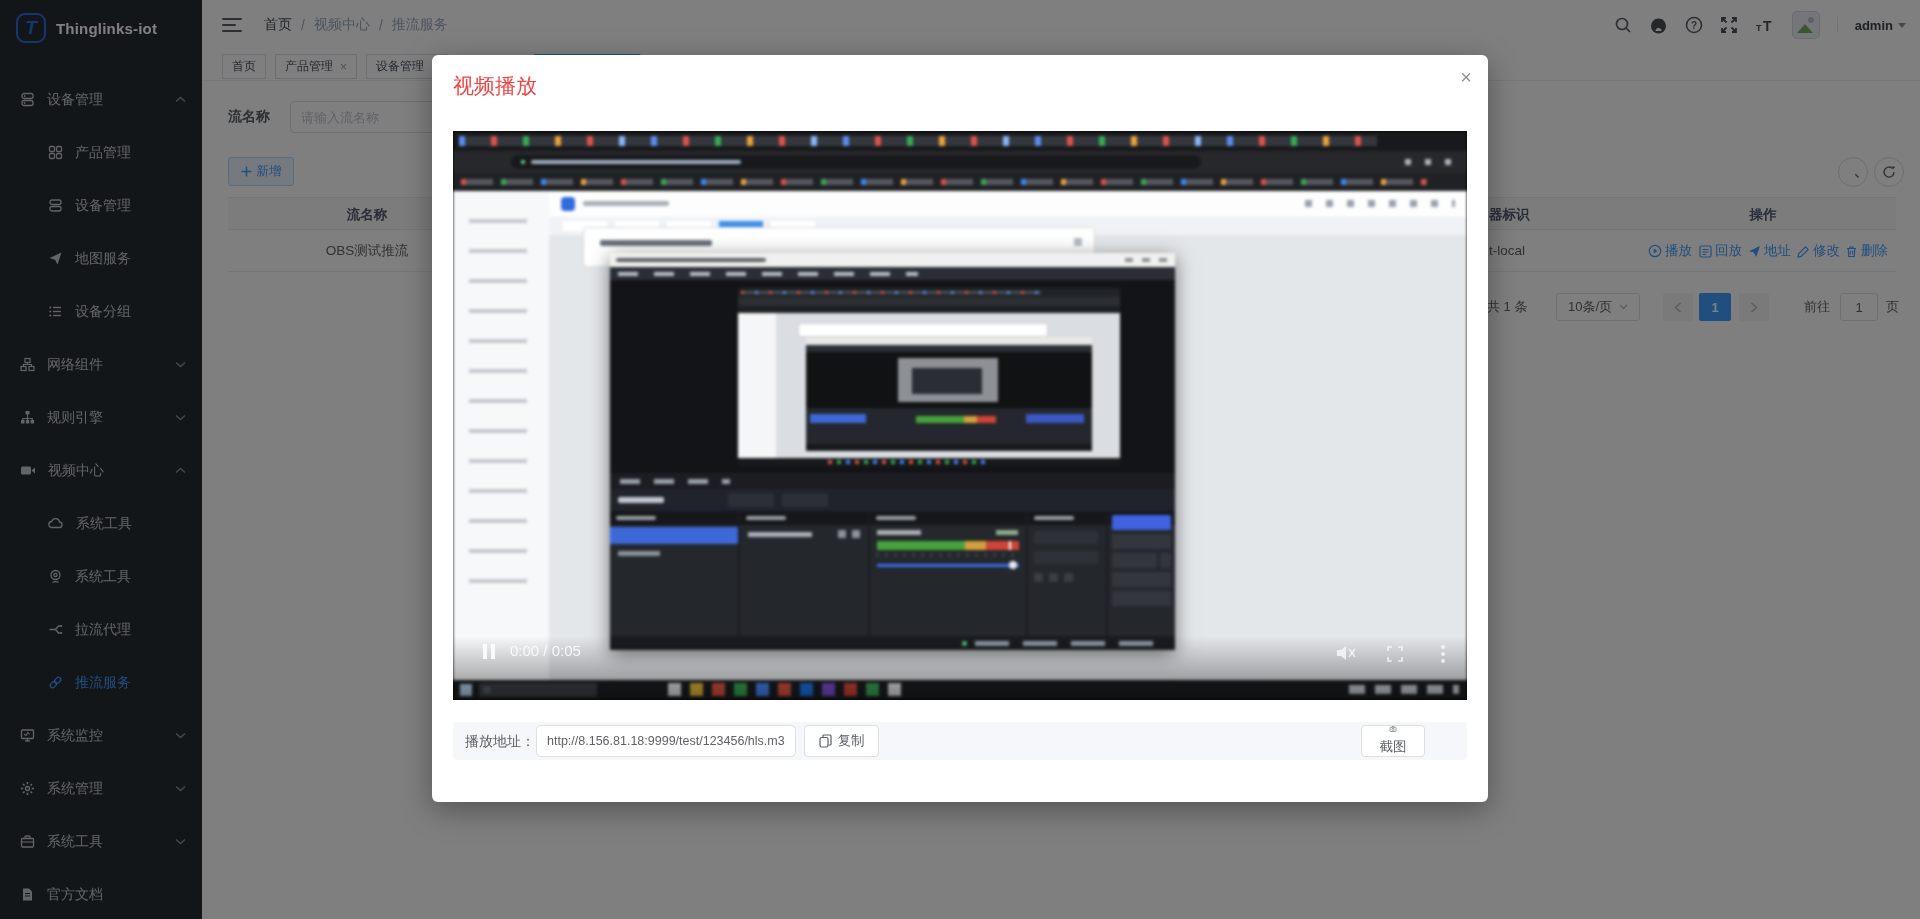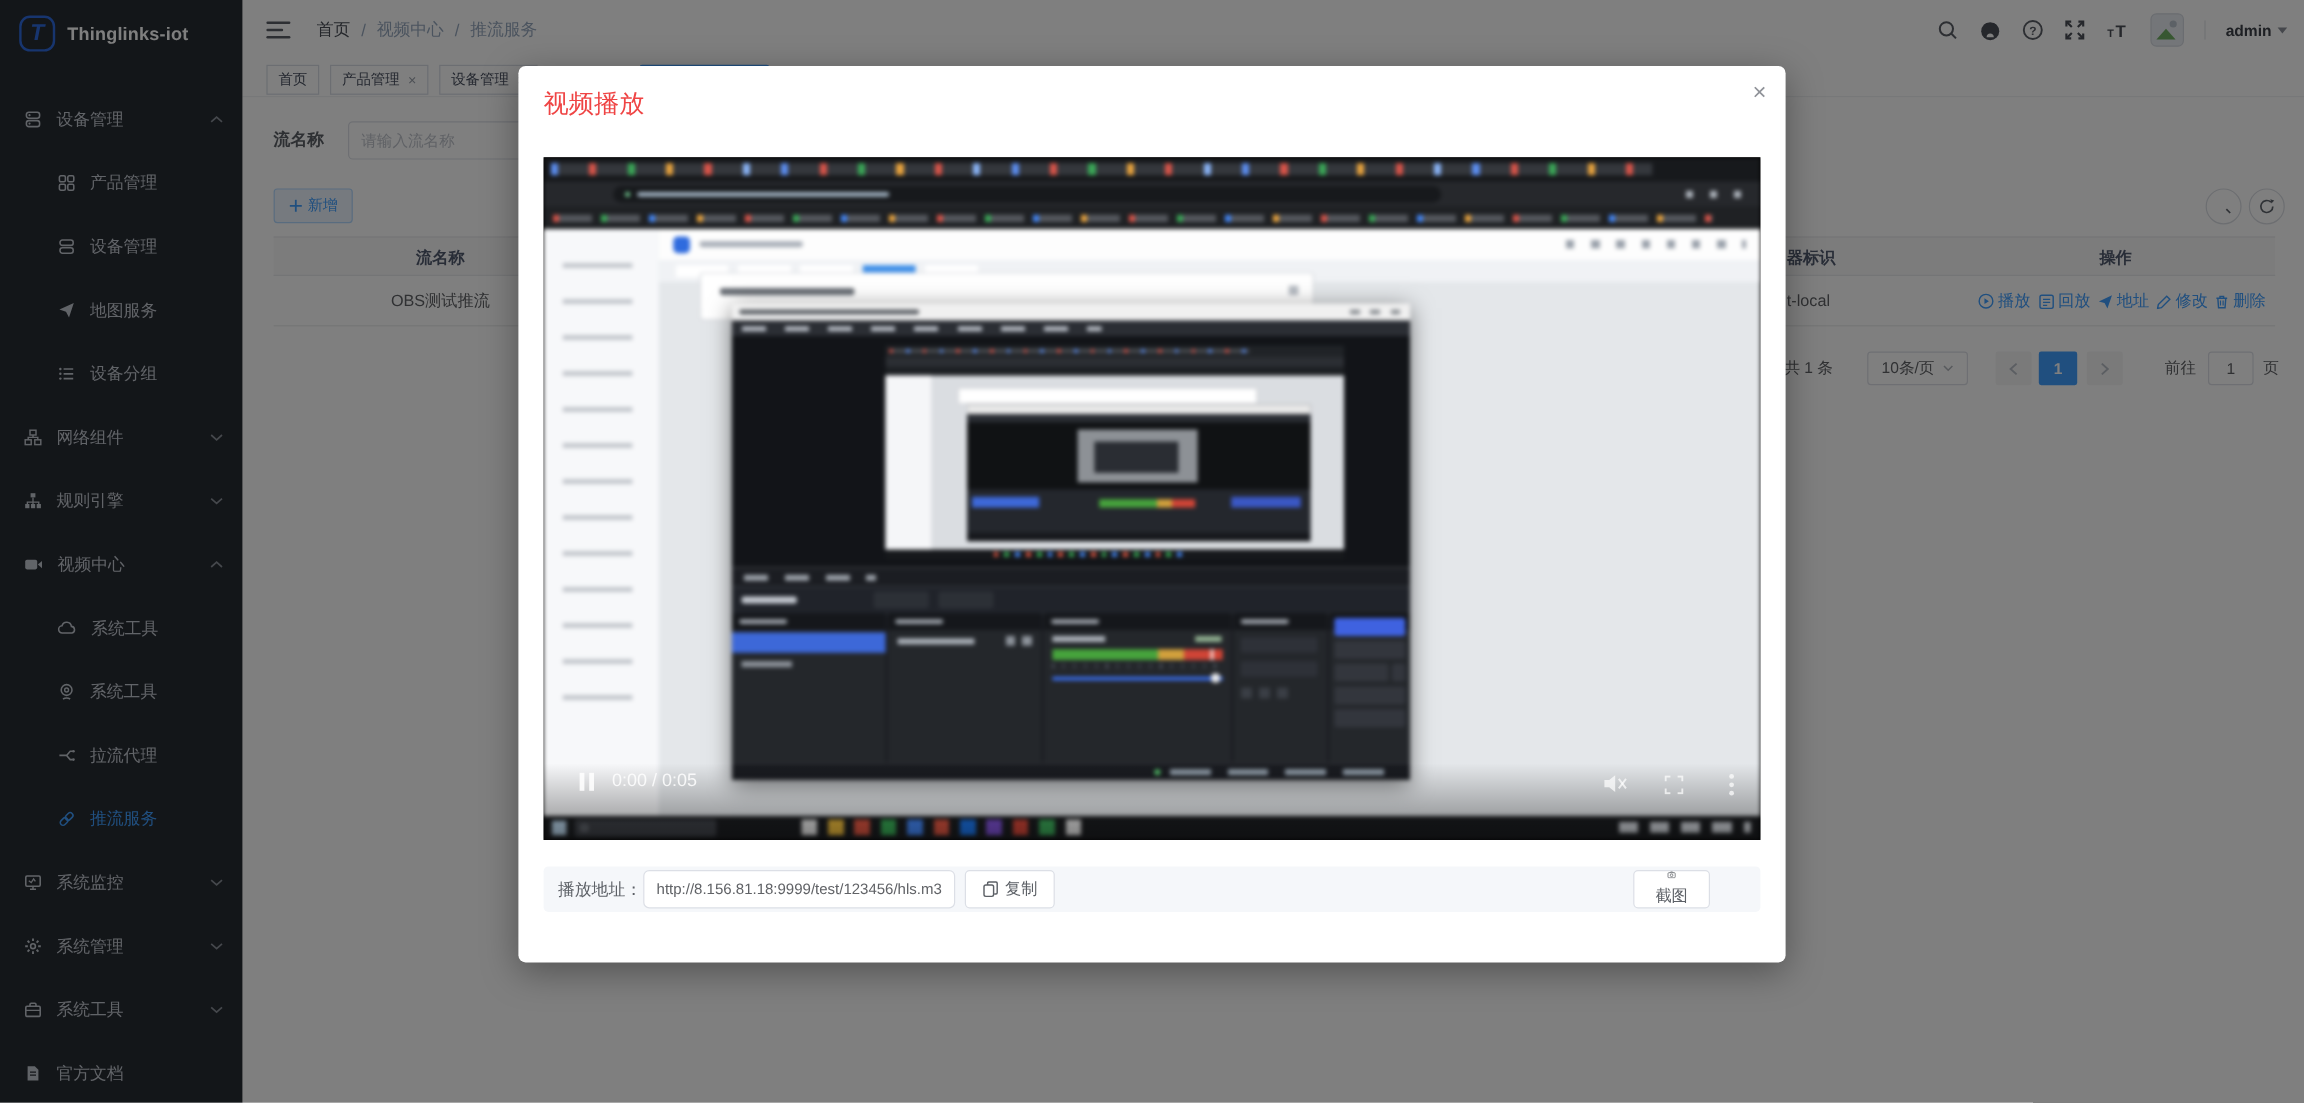--- a/index.html
+++ b/index.html
@@ -204,21 +204,21 @@
   .pause i { width:4px; height:15px; background:rgba(255,255,255,.85); }
   .vtime { position:absolute; left:57px; top:511px; color:rgba(255,255,255,.85); font-size:15px; }
   .vctl { position:absolute; top:513px; color:rgba(255,255,255,.7); cursor:pointer; display:flex;}
   .kebab { display:flex; flex-direction:column; gap:3px; }
   .kebab i { width:4px; height:4px; border-radius:50%; background:rgba(255,255,255,.7); }
 
   
   .m-footer { position:absolute; left:21px; top:667px; width:1014px; height:38px; background:#f5f7fa; border-radius:4px; }
   .addr-label { position:absolute; left:12px; top:0; height:38px; line-height:38px; font-size:14px; color:#5c6066; }
   .addr-input { position:absolute; left:83px; top:3px; width:260px; height:32px; border:1px solid #dcdfe6; border-radius:5px;
-                background:#fff; font-size:12.5px; color:#606266; padding:0 10px; outline:none; font-family:inherit;text-align:center;}
+                background:#fff; font-size:12.5px; color:#606266; padding:0 10px; outline:none; font-family:inherit;}
   .f-btn { position:absolute; top:3px; height:32px; background:#fff; border:1px solid #dcdfe6; border-radius:4px;
            display:flex; align-items:center; justify-content:center; gap:6px; font-size:13.5px; color:#5c6066; cursor:pointer;}
   .copy-btn { left:351px; width:75px;text-align:right; }
   .shot-btn { right:42px; width:64px;flex-direction:column; }
 </style>
 </head>
 <body>
 
 <div class="stage">
 

